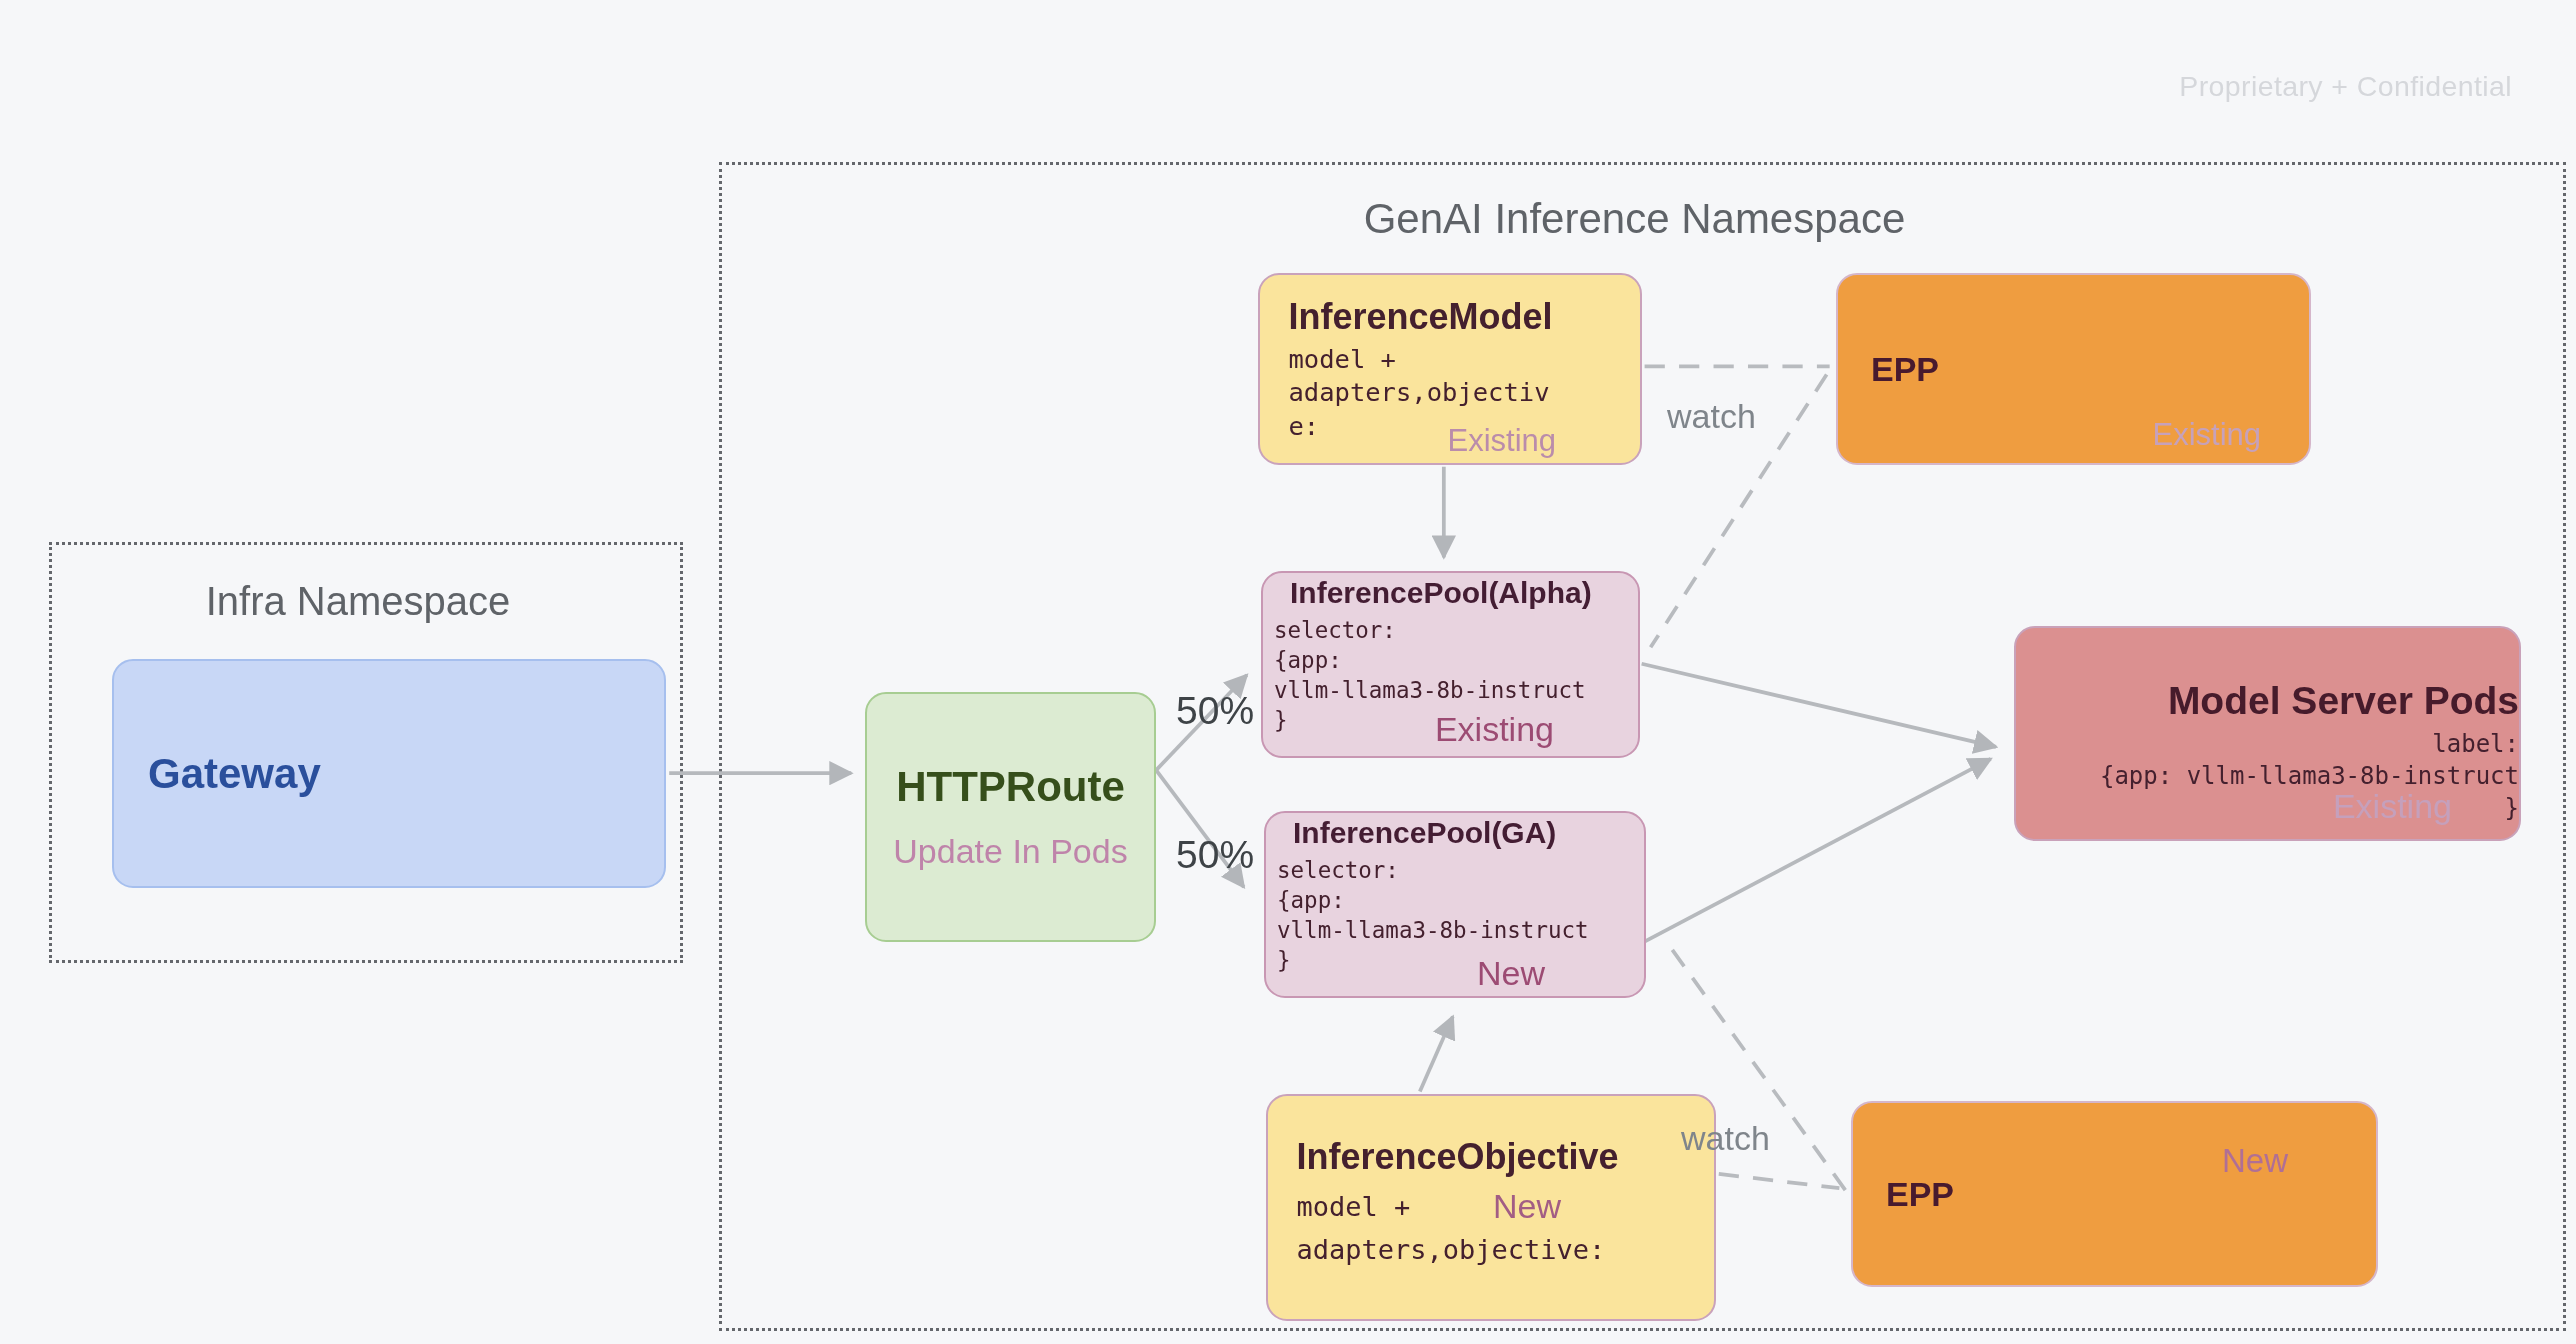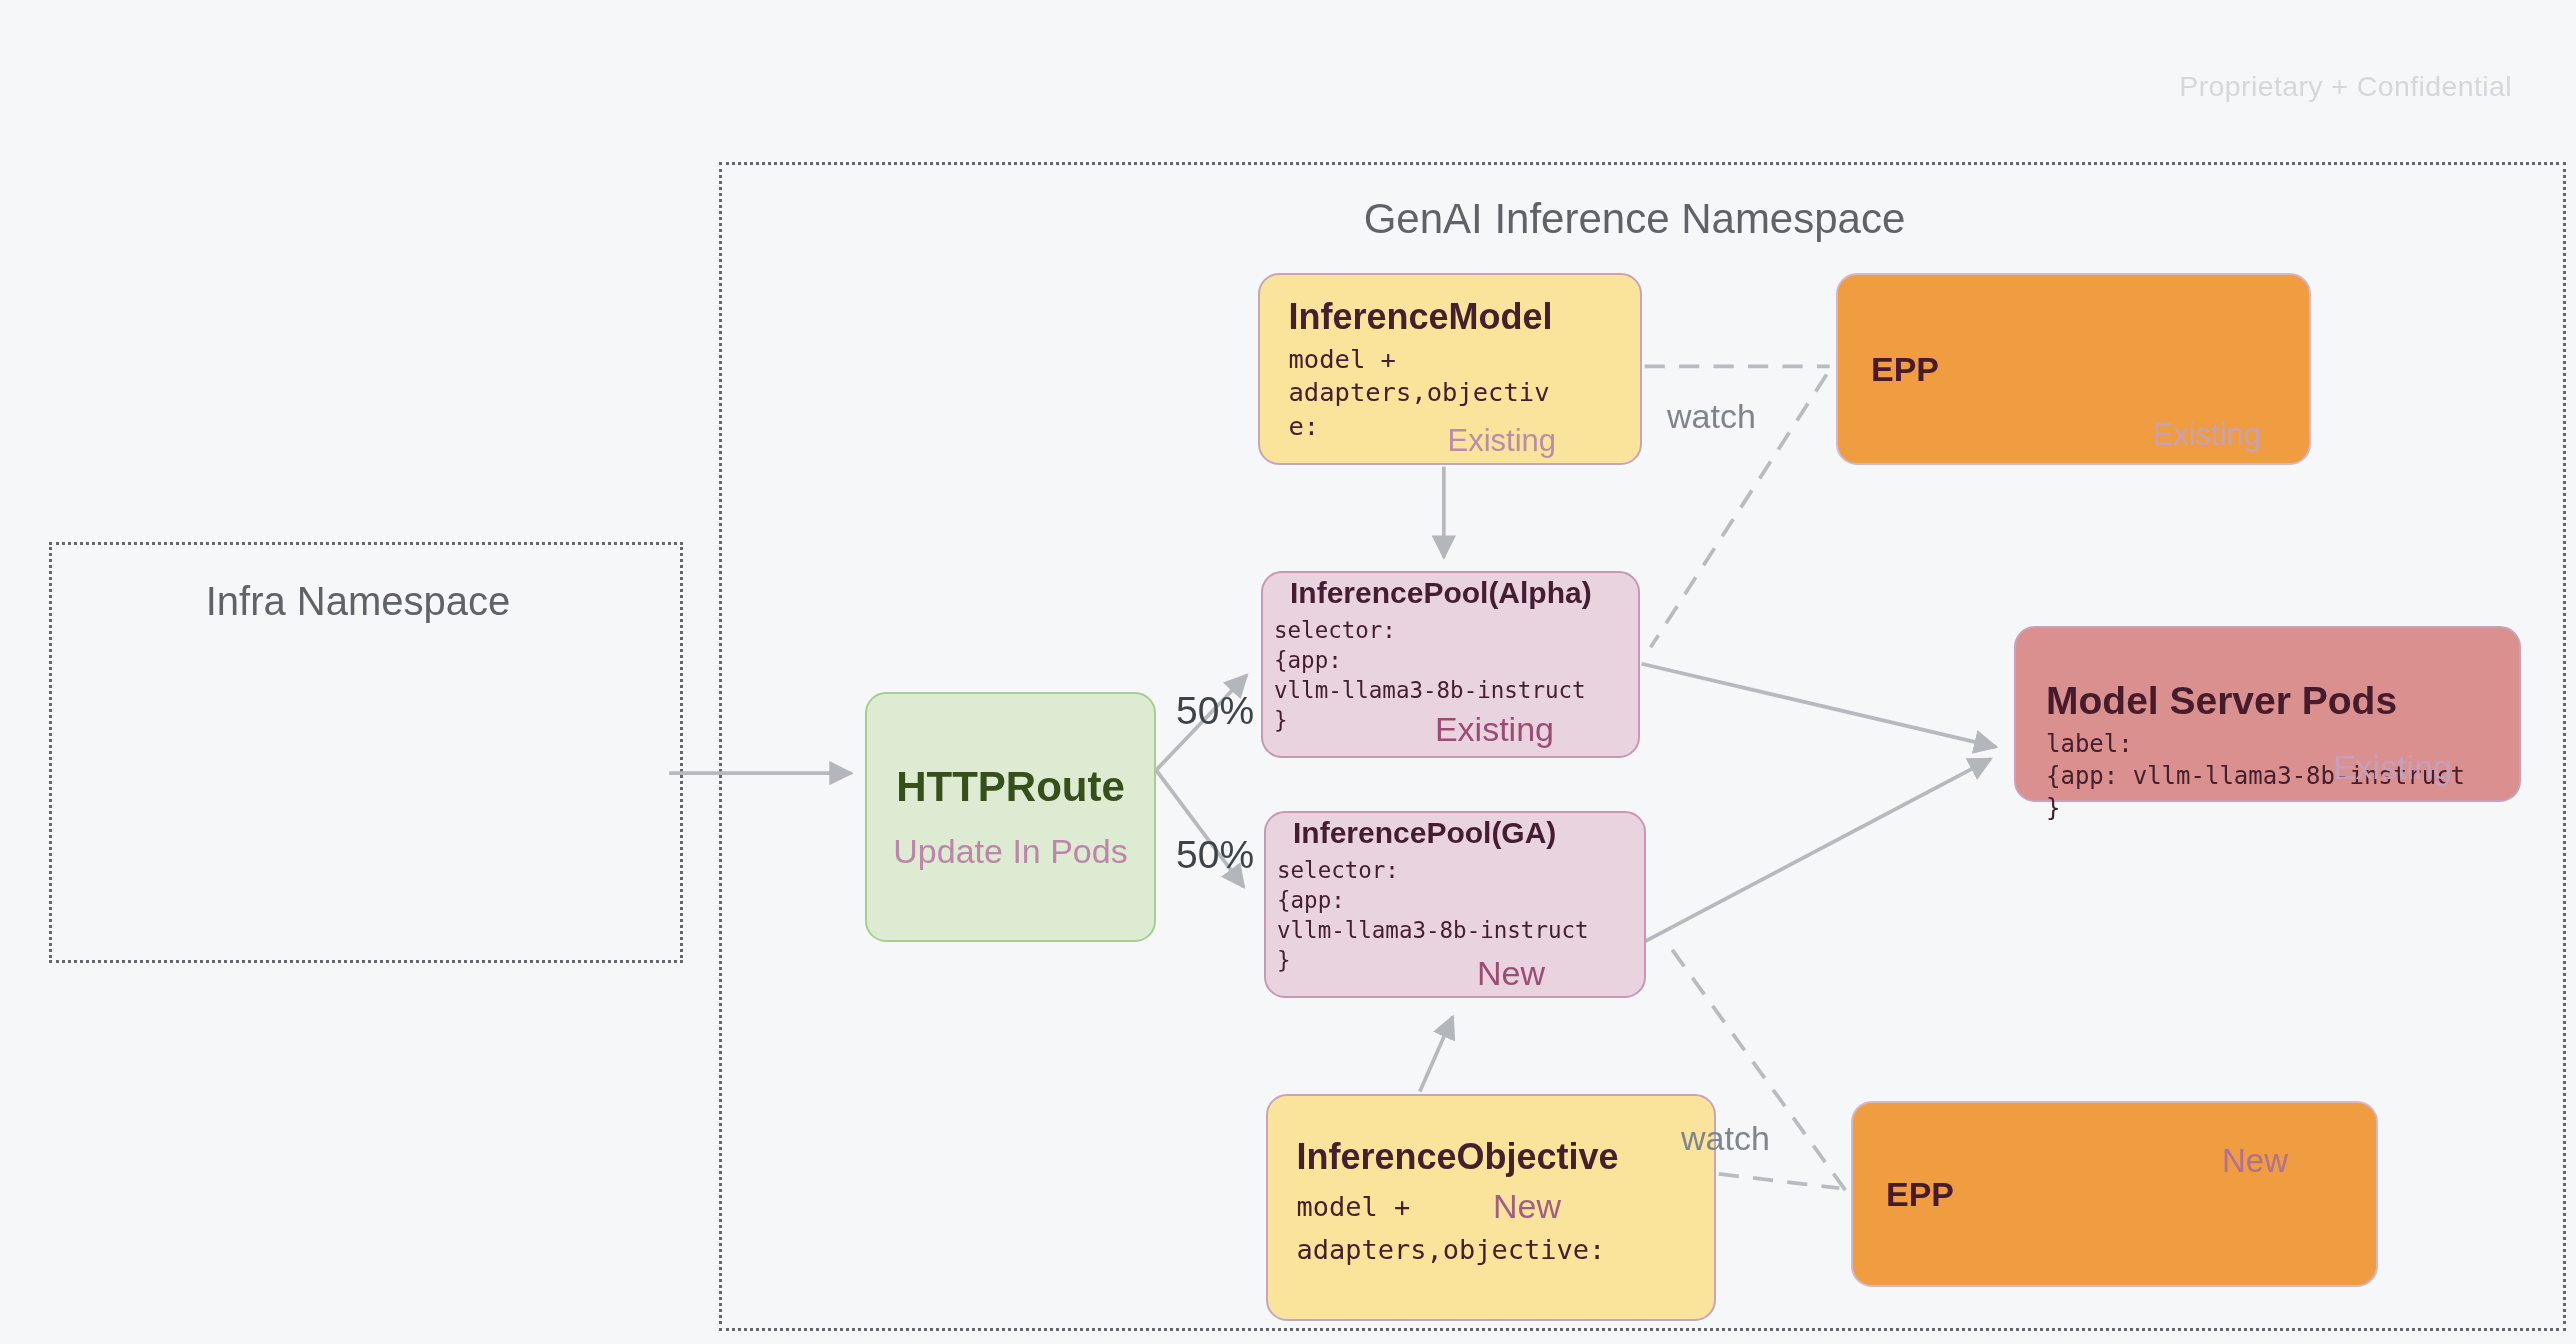--- a/index.html
+++ b/index.html
@@ -101,20 +101,23 @@
     <line x1="1927" y1="623" x2="1927" y2="744" marker-end="url(#arw)"></line>
     <line x1="1895" y1="1457" x2="1939" y2="1357" marker-end="url(#arw)"></line>
     <line x1="2191" y1="886" x2="2664" y2="997" marker-end="url(#arw)"></line>
     <line x1="2193" y1="1258" x2="2657" y2="1013" marker-end="url(#arw)"></line>
     <line class="dashed" x1="2195" y1="489" x2="2442" y2="489"></line>
     <line class="dashed" x1="2438" y1="500" x2="2203" y2="864"></line>
     <line class="dashed" x1="2232" y1="1268" x2="2464" y2="1590"></line>
     <line class="dashed" x1="2294" y1="1567" x2="2455" y2="1586"></line>
   </svg>
 
+  <div class="node node-gateway" style="left:112px; top:659px; width:554px; height:229px;">
+    <div class="gateway-title">Gateway</div>
+  </div>
 
   <div class="node node-httproute" style="left:865px; top:649px; width:291px; height:250px;">
     <div class="httproute-title">HTTPRoute</div>
     <div class="httproute-status">Update In Pods</div>
   </div>
 
   <div class="node node-yellow" style="left:1258px; top:273px; width:384px; height:192px;">
     <div class="im-title">InferenceModel</div>
     <div class="mono im-body">model +
 adapters,objectiv
@@ -138,21 +141,21 @@
 
   <div class="node node-pool" style="left:1264px; top:811px; width:382px; height:187px;">
     <div class="pool-title">InferencePool(GA)</div>
     <div class="mono pool-body">selector:
 {app:
 vllm-llama3-8b-instruct
 }</div>
     <div class="badge badge-pool" style="right:99px; bottom:3px;">New</div>
   </div>
 
-  <div class="node node-msp" style="left:2014px; top:626px; width:507px; height:176px;">
+  <div class="node node-msp" style="left:2014px; top:626px; width:507px; height:215px;text-align:right;">
     <div class="msp-title">Model Server Pods</div>
     <div class="mono msp-body">label:
 {app: vllm-llama3-8b-instruct
 }</div>
     <div class="badge badge-msp" style="right:67px; bottom:13.5px;">Existing</div>
   </div>
 
   <div class="node node-yellow" style="left:1266px; top:1094px; width:450px; height:227px;">
     <div class="io-title">InferenceObjective</div>
     <div class="mono io-body">model +</div>

